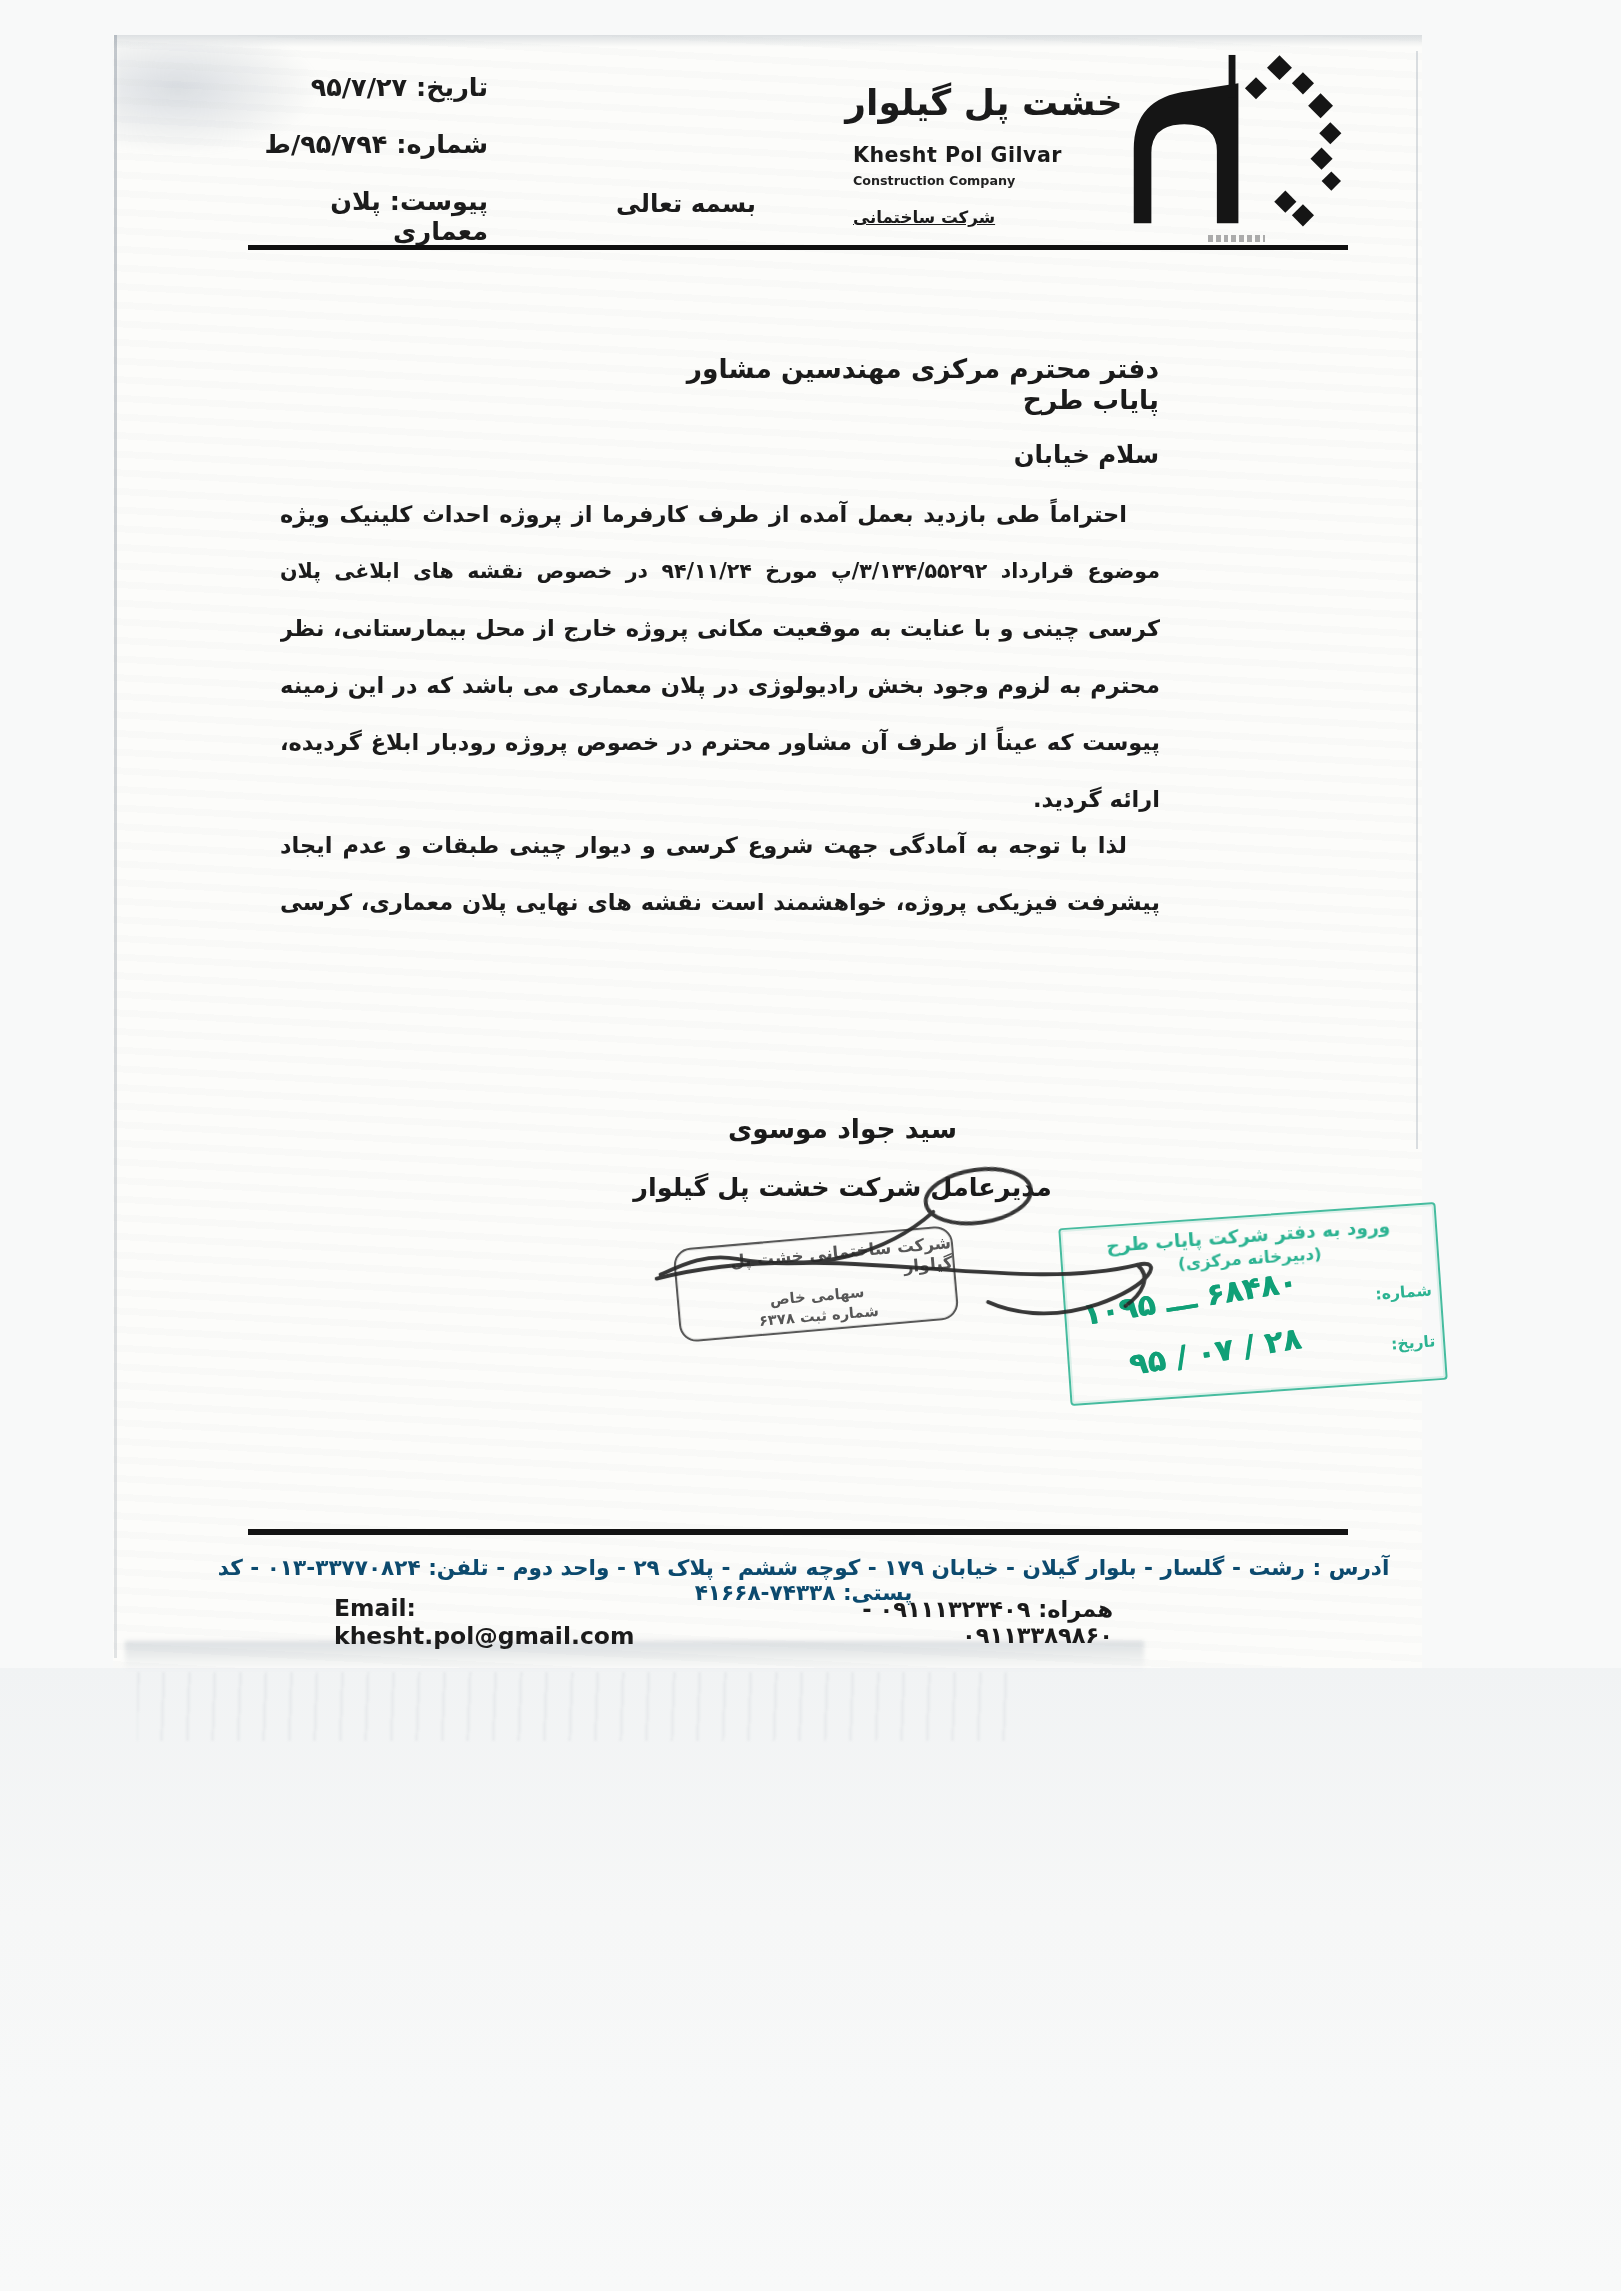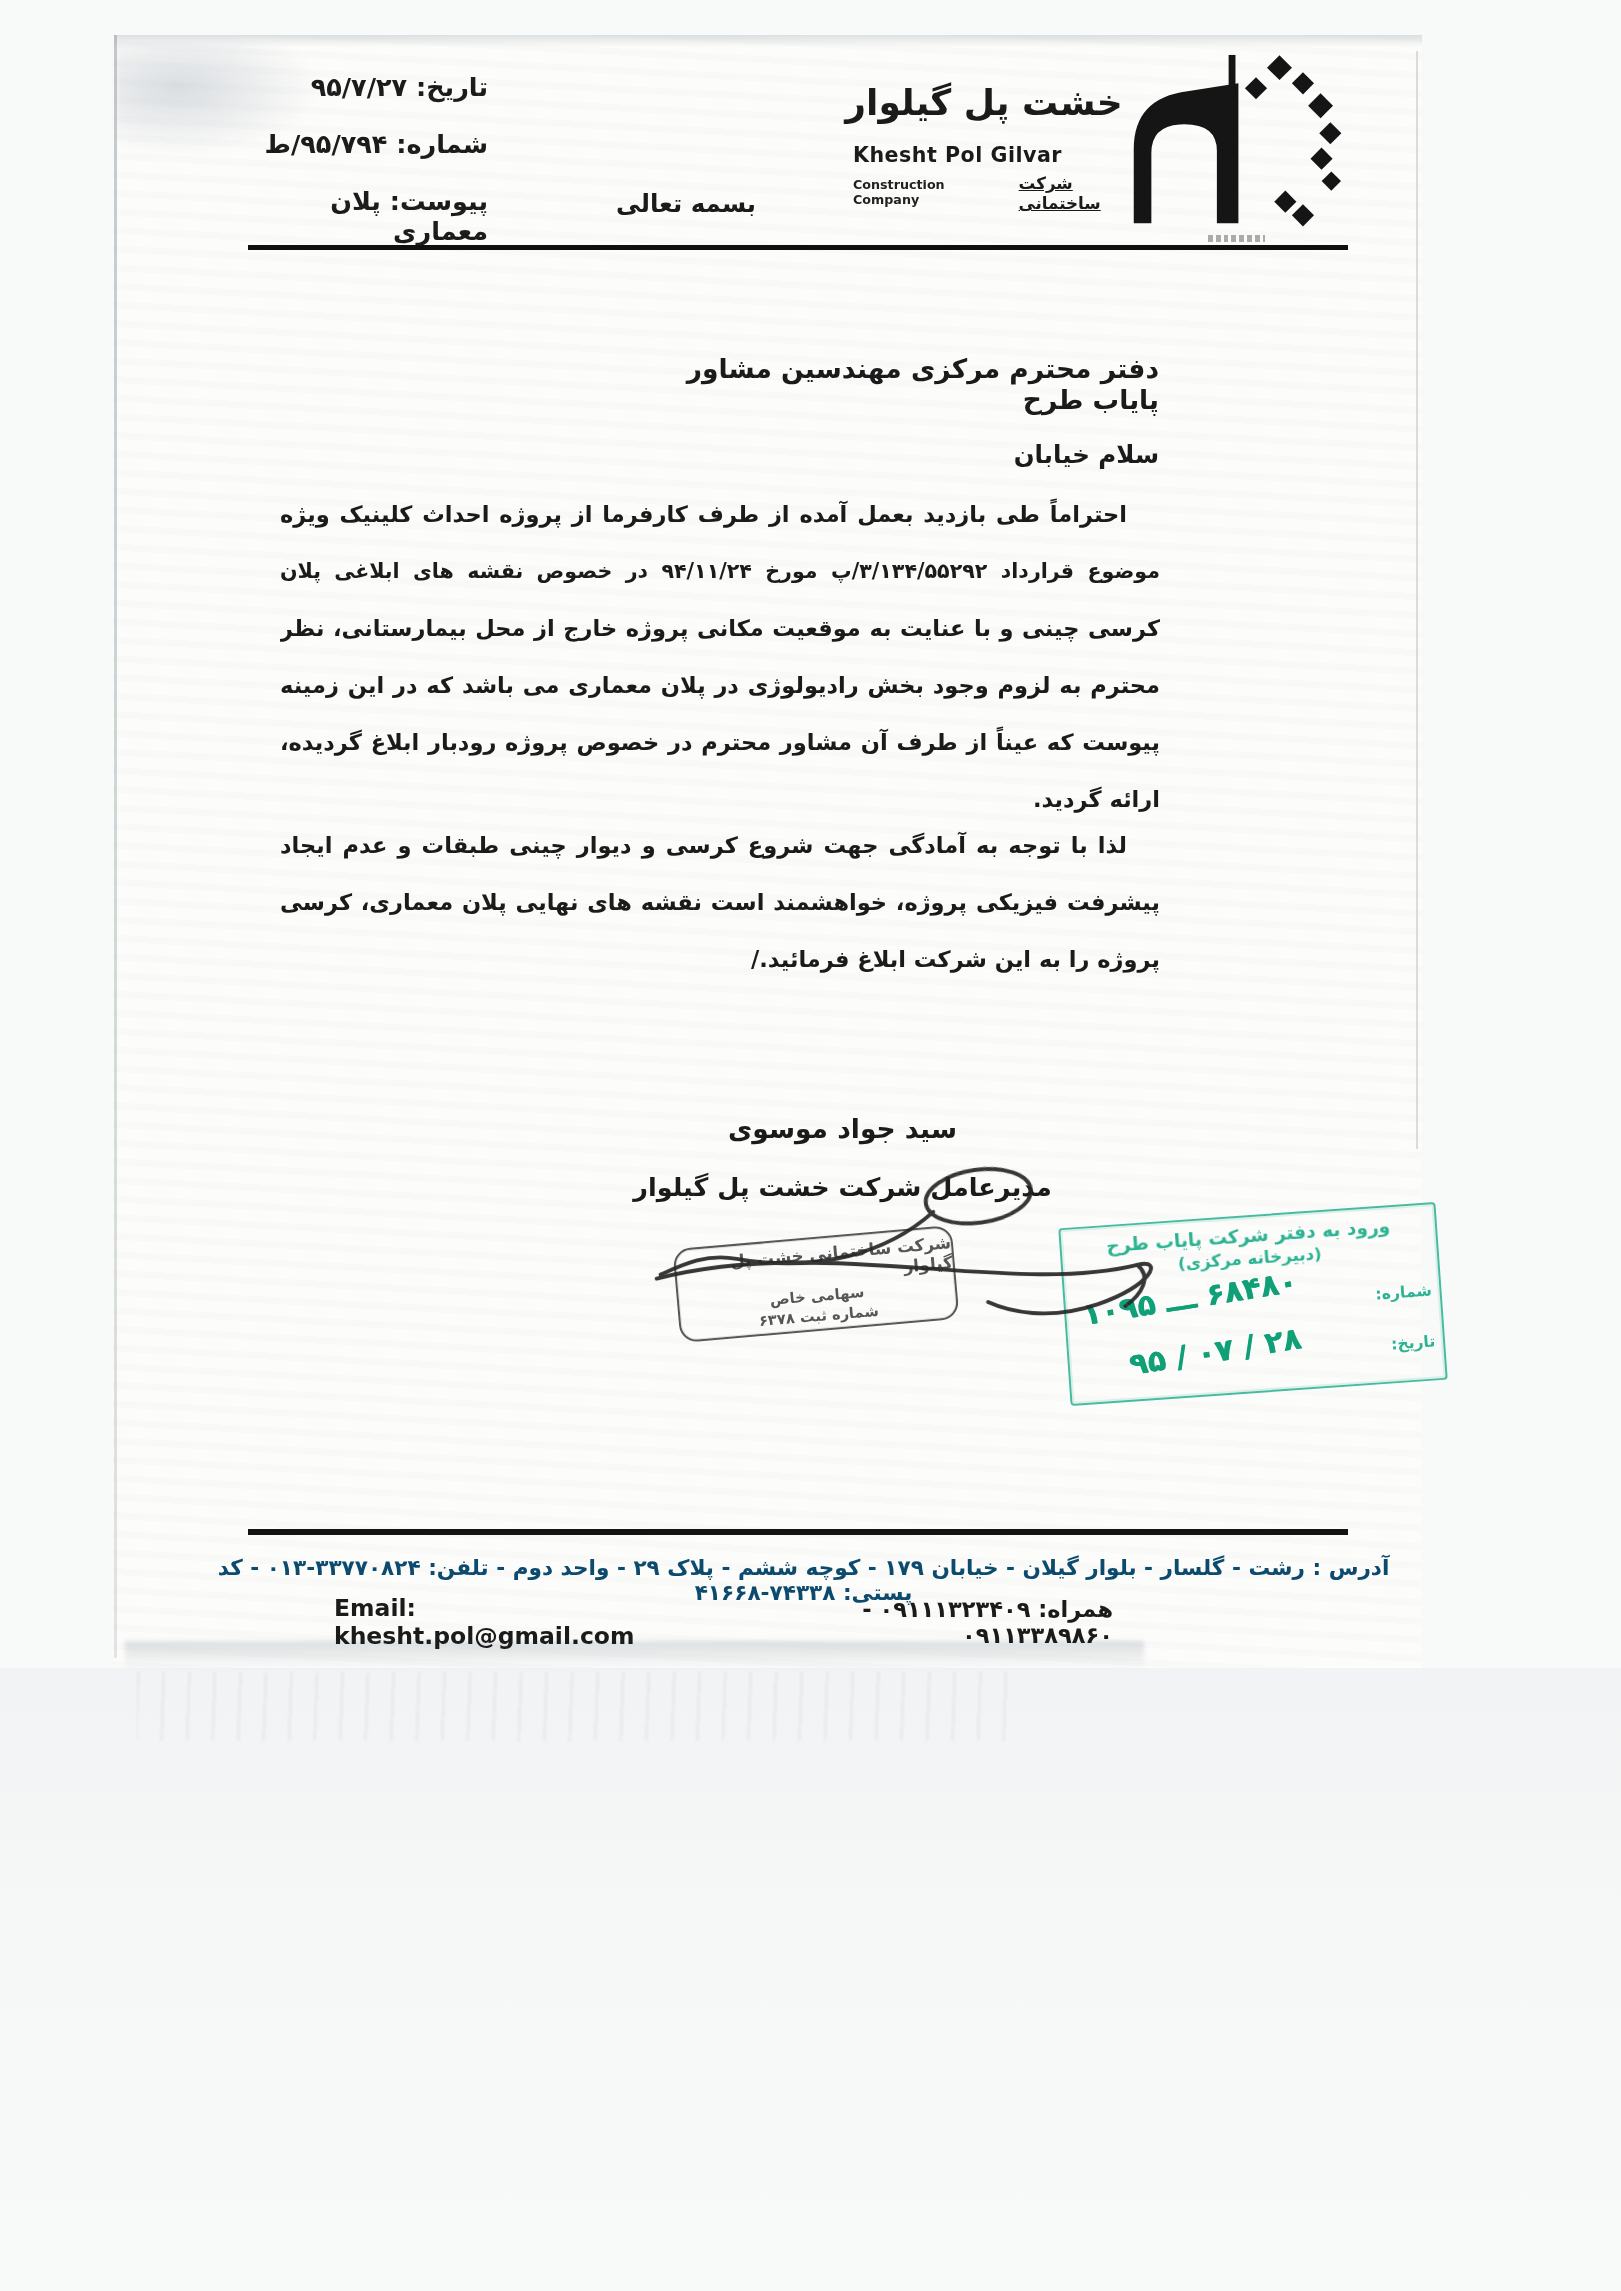--- a/index.html
+++ b/index.html
@@ -38,22 +38,22 @@
     filter:blur(1px); }
   
   .meta { position:absolute; left:230px; top:71px; width:257px; text-align:right; }
   .meta .row { font-size:25.5px; font-weight:bold; height:57px; }
   .besmeleh { position:absolute; left:583px; top:189px; width:206px; text-align:center;
     font-size:24.5px; font-weight:bold; }
   .logo-fa { position:absolute; left:841px; top:82px; width:286px; text-align:center;
     font-size:36px; font-weight:bold; letter-spacing:-1px; }
   .logo-en { position:absolute; left:853px; top:143px; width:274px; direction:ltr; text-align:left;
     font-size:20.6px; font-weight:bold; letter-spacing:0.5px; }
-  .logo-sub { position:absolute; left:853px; top:173px; width:294px; direction:ltr; text-align:left;
-    display:flex; align-items:baseline; gap:19px; }
+  .logo-sub { position:absolute; left:853px; top:173px; width:294px; direction:ltr; text-align:right;
+    display:flex; align-items:baseline; gap:19px;flex-direction:column; }
   .logo-sub .en { font-size:12.7px; font-weight:bold; color:#222; }
   .logo-sub .fa { font-size:16.7px; font-weight:bold;text-decoration:underline; }
   .logo-icon { position:absolute; left:1119px; top:53px; }
   .logo-caption { position:absolute; left:1208px; top:235px; width:57px; height:6.9px;
     background:repeating-linear-gradient(90deg,#8a8a8a 0 4.9px, transparent 4.9px 7.8px);
     filter:blur(0.6px); opacity:.7; }
   .rule-top { position:absolute; left:248px; top:245px; width:1100px; height:4.9px; background:#101010; }
   
   .addressee { position:absolute; left:647px; top:353px; width:512px; text-align:right;
     font-size:26.5px; font-weight:bold; }
@@ -171,21 +171,20 @@
     <div class="bline tight">موضوع قرارداد ۳/۱۳۴/۵۵۲۹۲/پ مورخ ۹۴/۱۱/۲۴ در خصوص نقشه های ابلاغی پلان معماری و</div>
     <div class="bline">کرسی چینی و با عنایت به موقعیت مکانی پروژه خارج از محل بیمارستانی، نظر آن کارفرمای</div>
     <div class="bline">محترم به لزوم وجود بخش رادیولوژی در پلان معماری می باشد که در این زمینه پلان معماری</div>
     <div class="bline">پیوست که عیناً از طرف آن مشاور محترم در خصوص پروژه رودبار ابلاغ گردیده، به این شرکت</div>
     <div class="bline short">ارائه گردید.</div>
   </div>
 
   <div class="para p2" dir="rtl">
     <div class="bline indent">لذا با توجه به آمادگی جهت شروع کرسی و دیوار چینی طبقات و عدم ایجاد وقفه در روند</div>
     <div class="bline">پیشرفت فیزیکی پروژه، خواهشمند است نقشه های نهایی پلان معماری، کرسی چینی و تأسیسات</div>
-    <div class="bline short">پروژه را به این شرکت ابلاغ فرمائید./</div>
   </div>
 
   <div class="sig-name" dir="rtl">سید جواد موسوی</div>
   <div class="sig-title" dir="rtl">مدیرعامل شرکت خشت پل گیلوار</div>
 
   <div class="co-stamp" dir="rtl">
     <div class="l1">شرکت ساختمانی خشت پل گیلوار</div>
     <div class="l2">سهامی خاص</div>
     <div class="l3">شماره ثبت ۶۳۷۸</div>
   </div>

